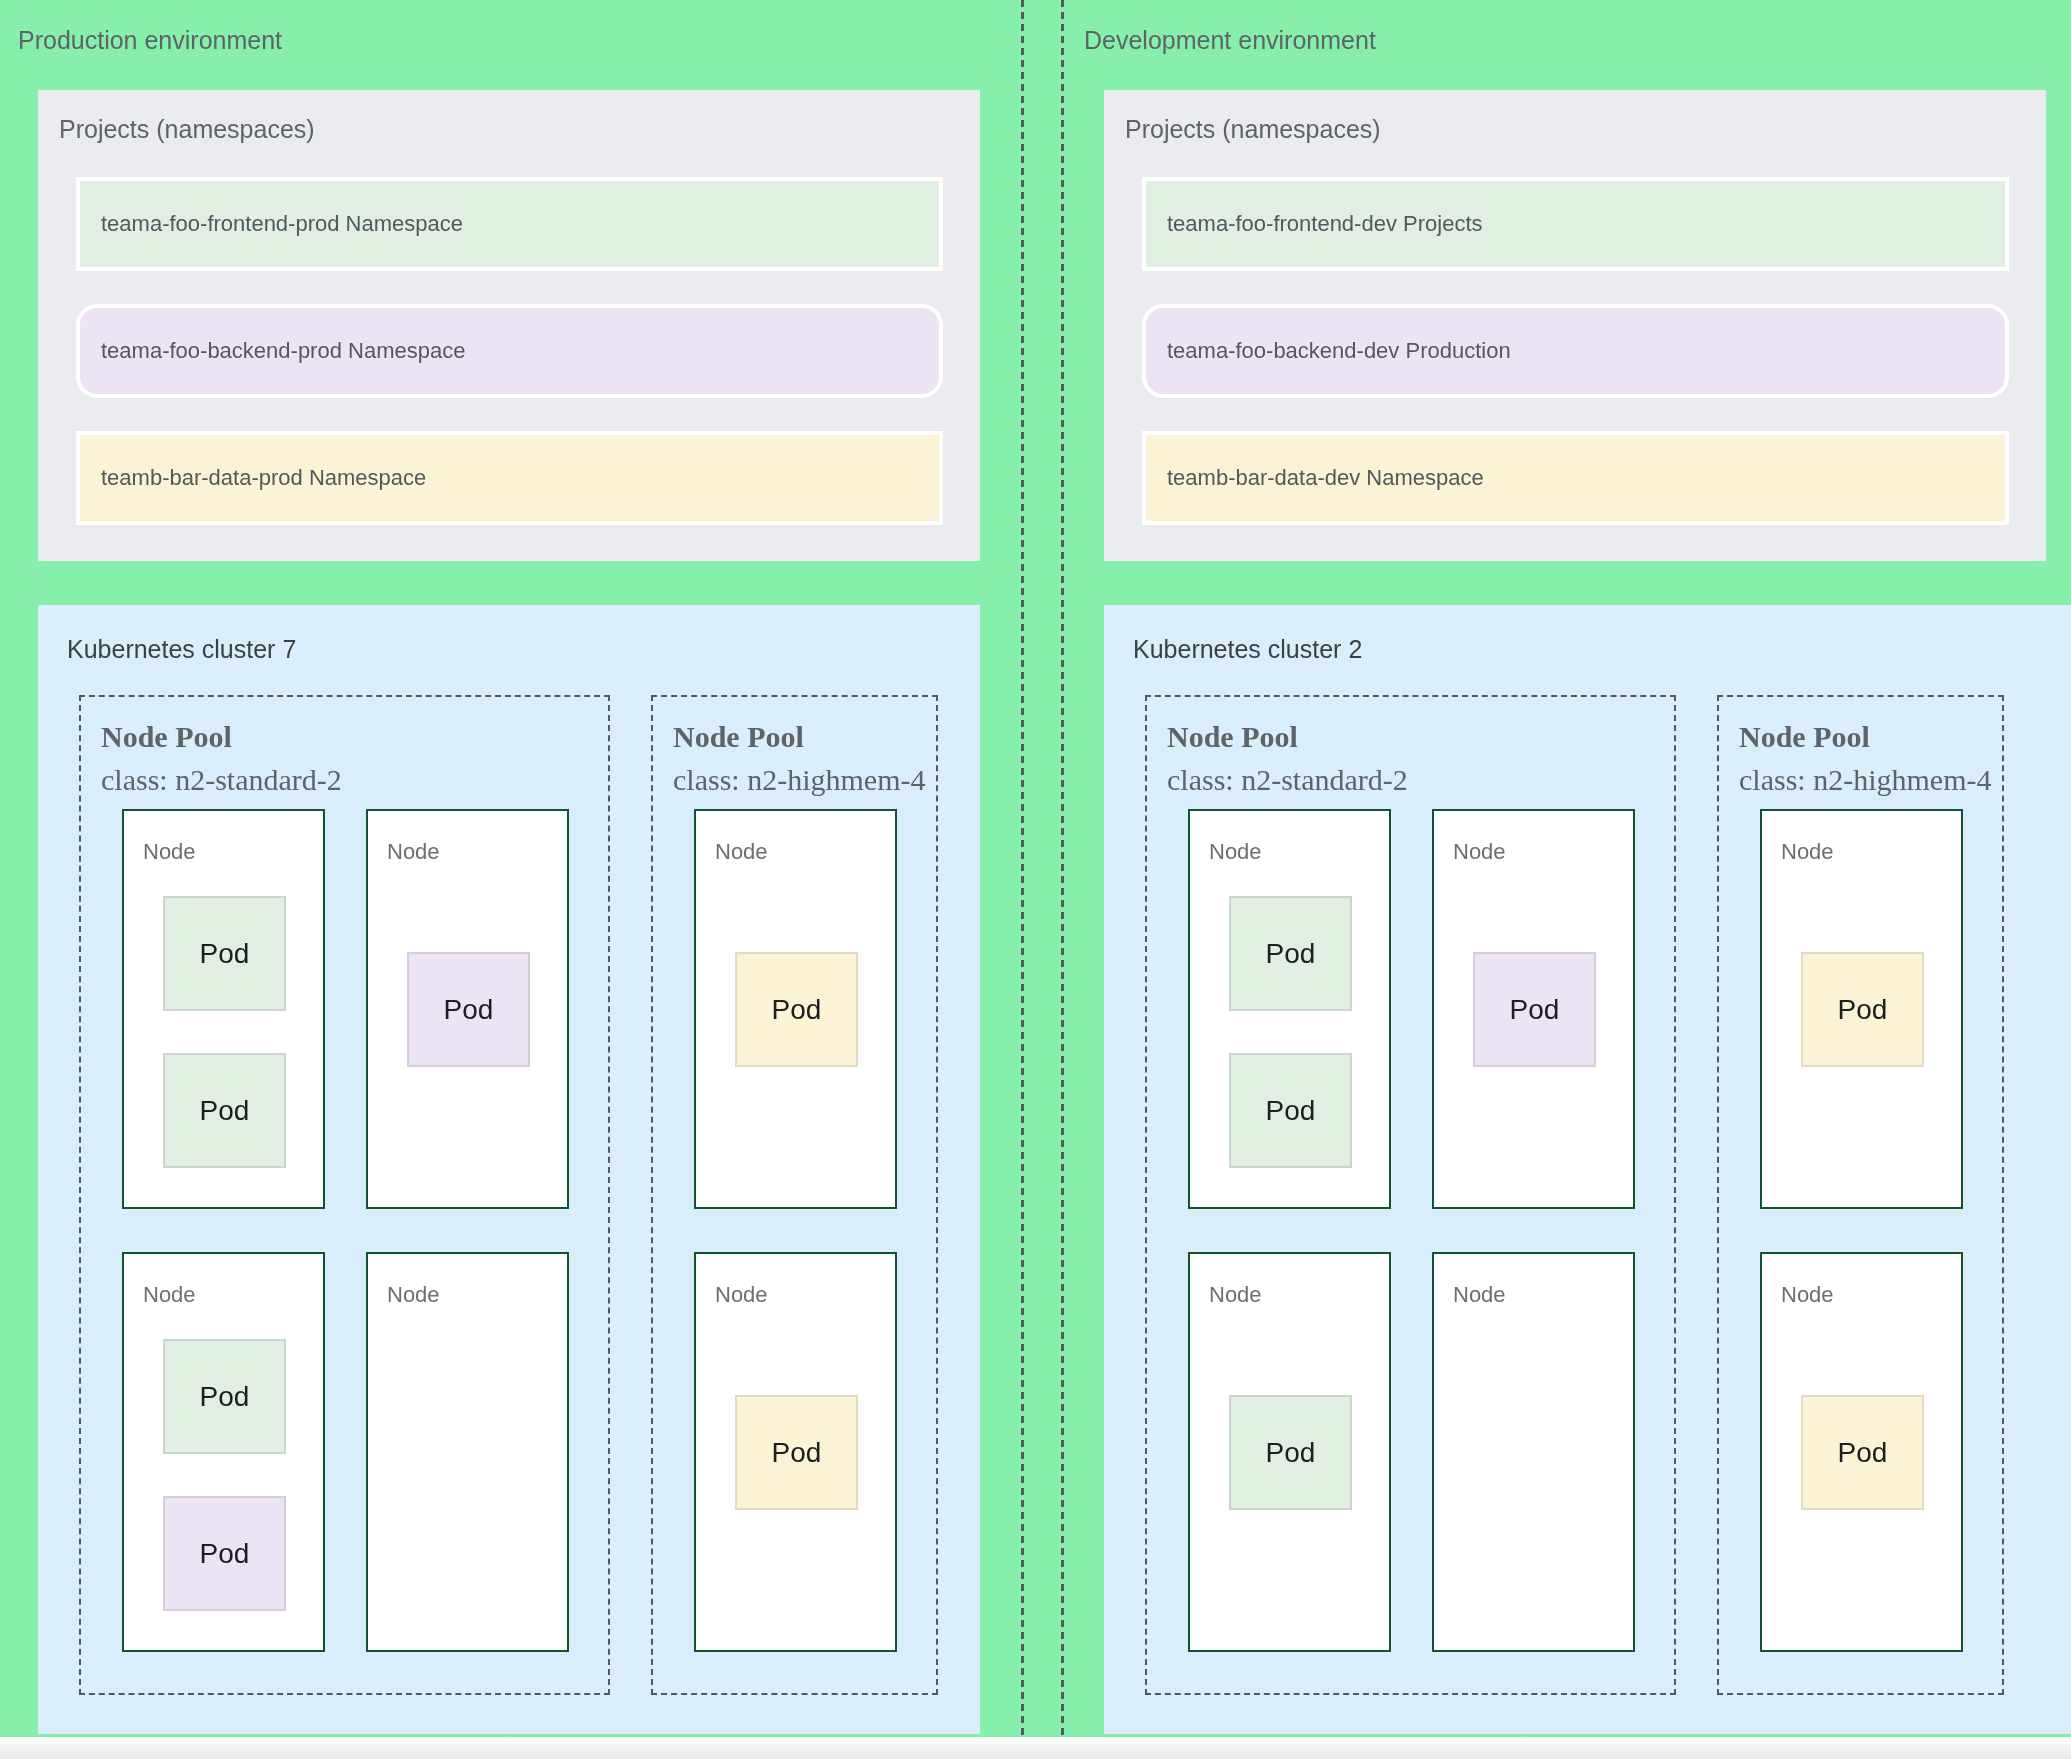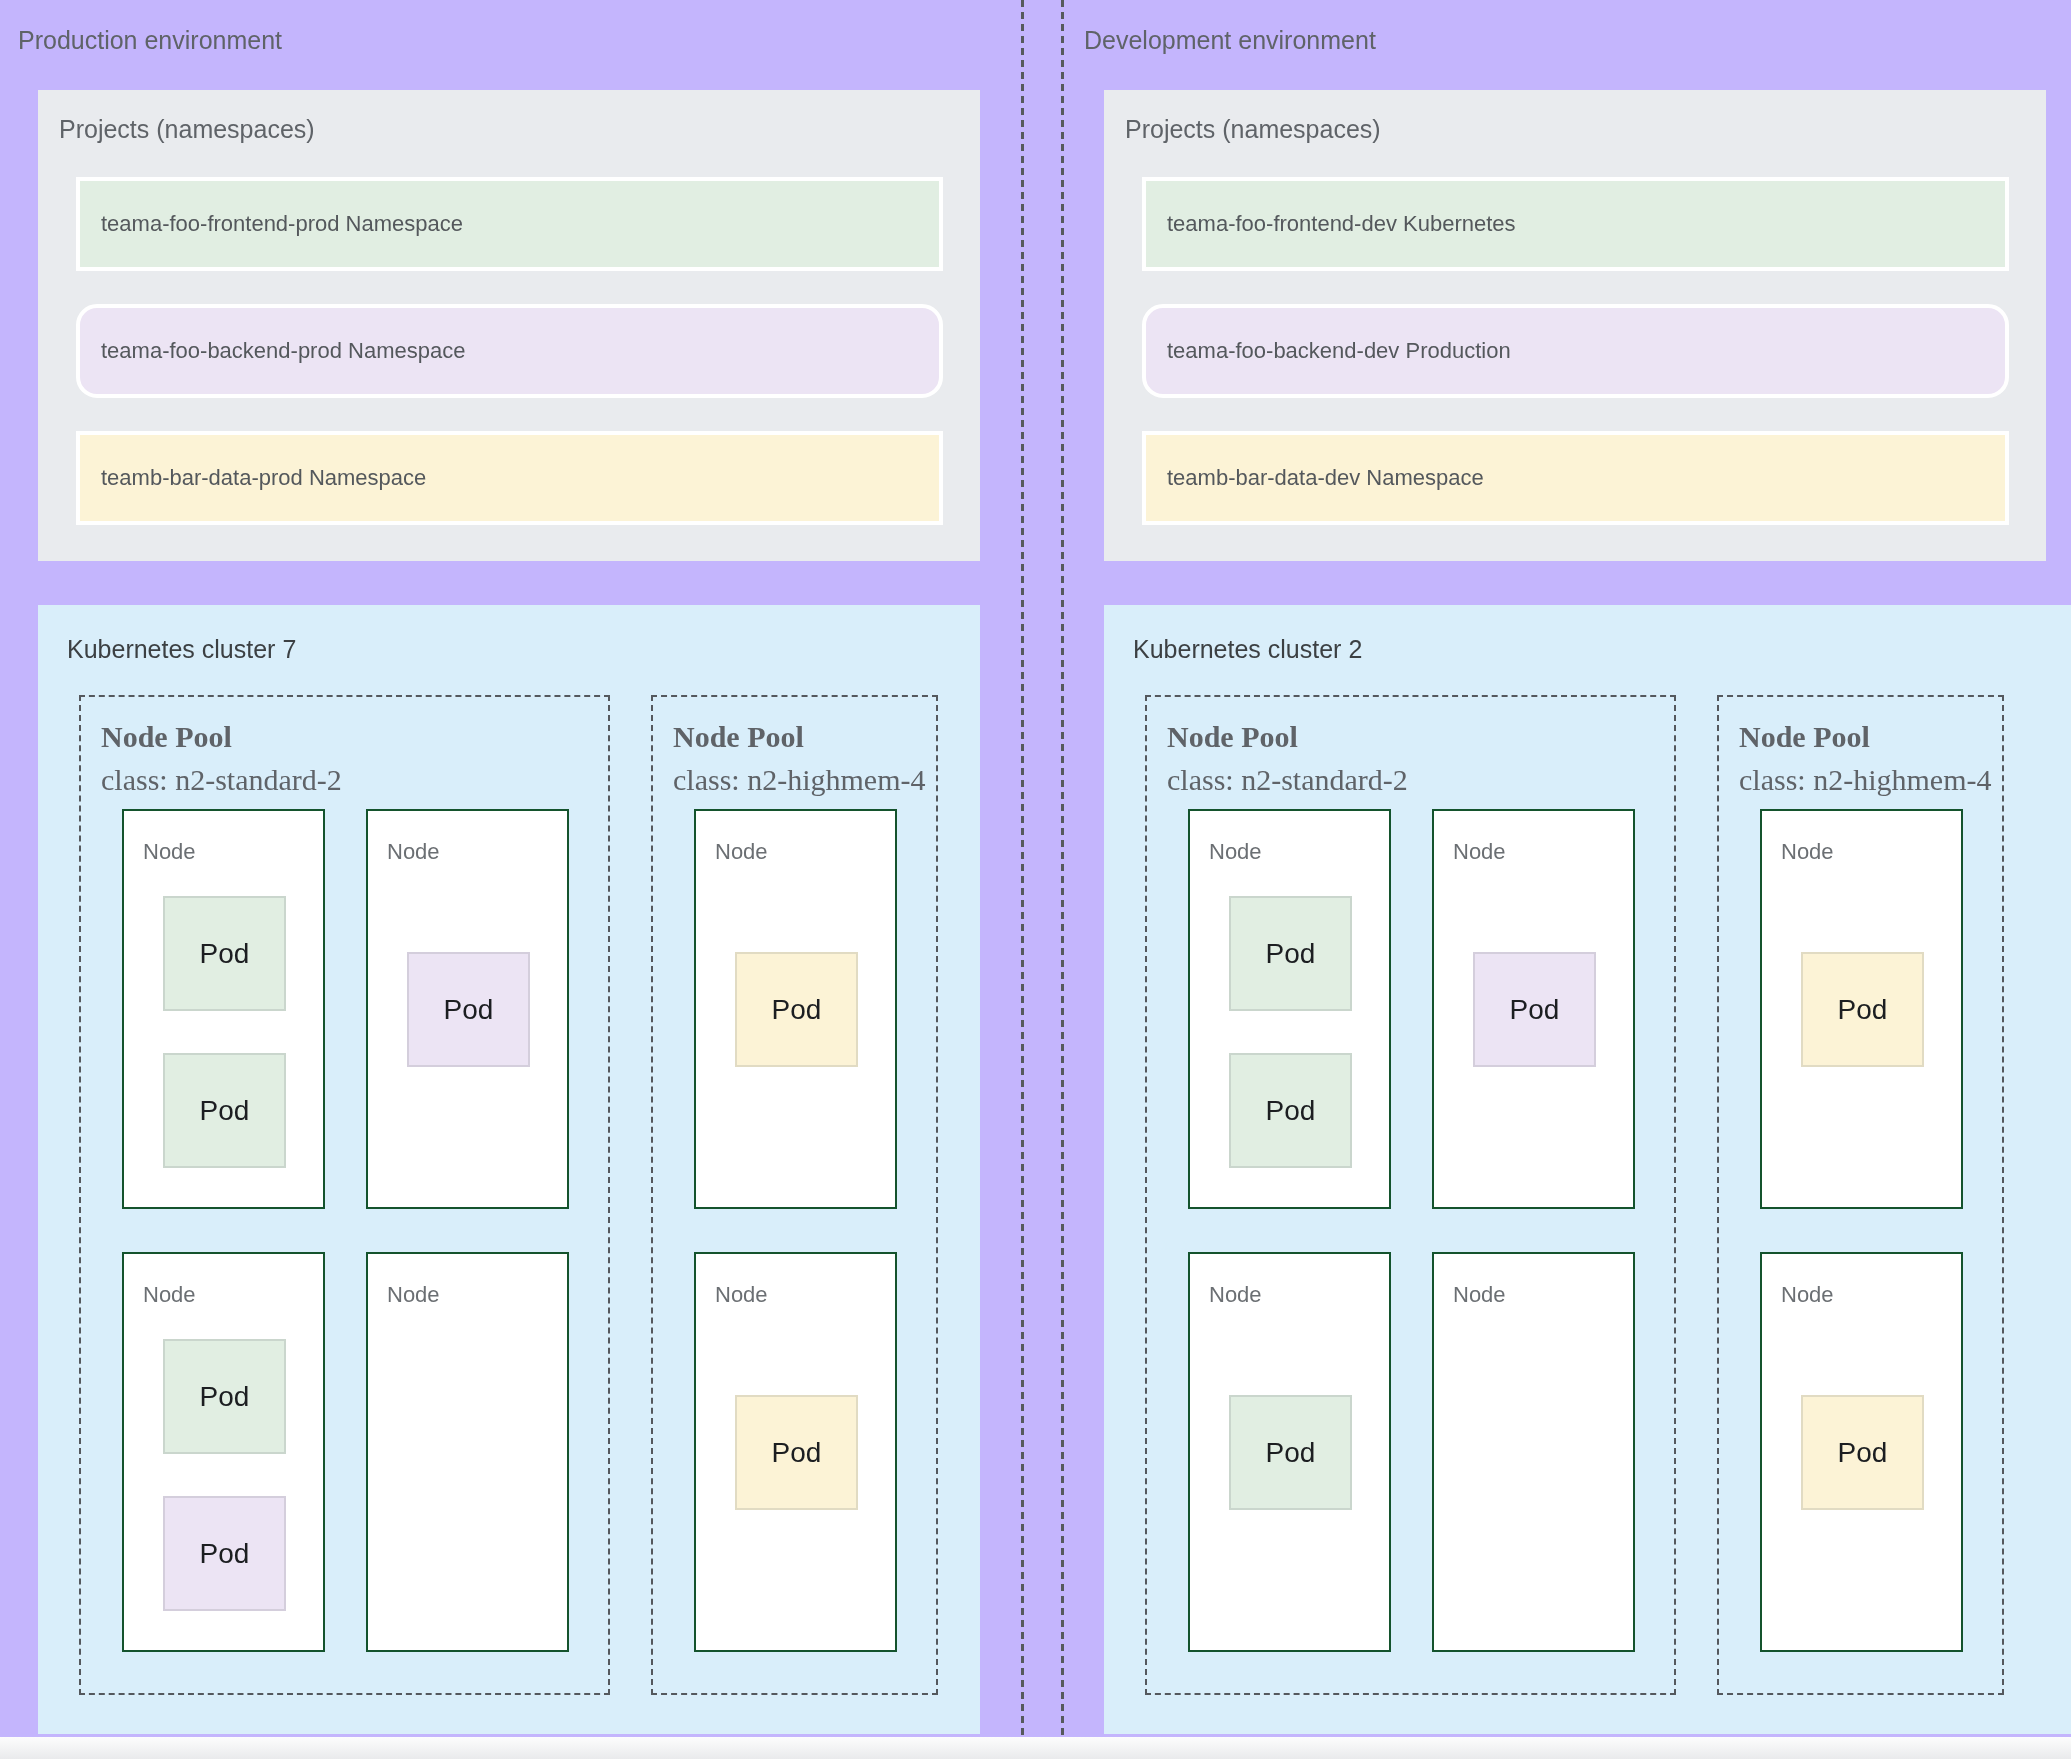--- a/index.html
+++ b/index.html
@@ -1,20 +1,20 @@
 <!DOCTYPE html>
 <html><head>
 <meta charset="utf-8">
 <style>
   html, body { margin: 0; padding: 0; background: #ffffff; }
   .canvas {
     position: relative;
     width: 2072px;
     height: 1759px;
-    background: #c4b5fd;
+    background: #86efac;
     font-family: "Liberation Sans", sans-serif;
     overflow: hidden;
   }
   .col { position: absolute; top: 0; width: 1036px; height: 1759px; }
   .col-prod { left: 0; }
   .col-dev  { left: 1066px; }
 
   .env-title {
     position: absolute; left: 18px; top: 26px;
     font-size: 25px; line-height: 28px; color: #5f6368;
@@ -182,21 +182,21 @@
   <div class="sep sep-1"></div>
   <div class="sep sep-2"></div>
 
   <div class="col col-dev">
     <div class="env-title">Development environment</div>
 
     <div class="projects-box" style="background: rgb(233, 235, 238);">
       <div class="projects-title">Projects (namespaces)</div>
 
       <div class="ns-bar ns-1" style="background: rgb(225, 238, 226);">
-        <span class="ns-label">teama-foo-frontend-dev Kubernetes</span>
+        <span class="ns-label">teama-foo-frontend-dev Projects</span>
       </div>
       <div class="ns-bar ns-2" style="background: rgb(236, 228, 244);">
         <span class="ns-label">teama-foo-backend-dev Production</span>
       </div>
       <div class="ns-bar ns-3" style="background: rgb(252, 243, 214);">
         <span class="ns-label">teamb-bar-data-dev Namespace</span>
       </div>
     </div>
 
     <div class="cluster-box" style="background: rgb(217, 238, 250); padding-left: 35px;">

